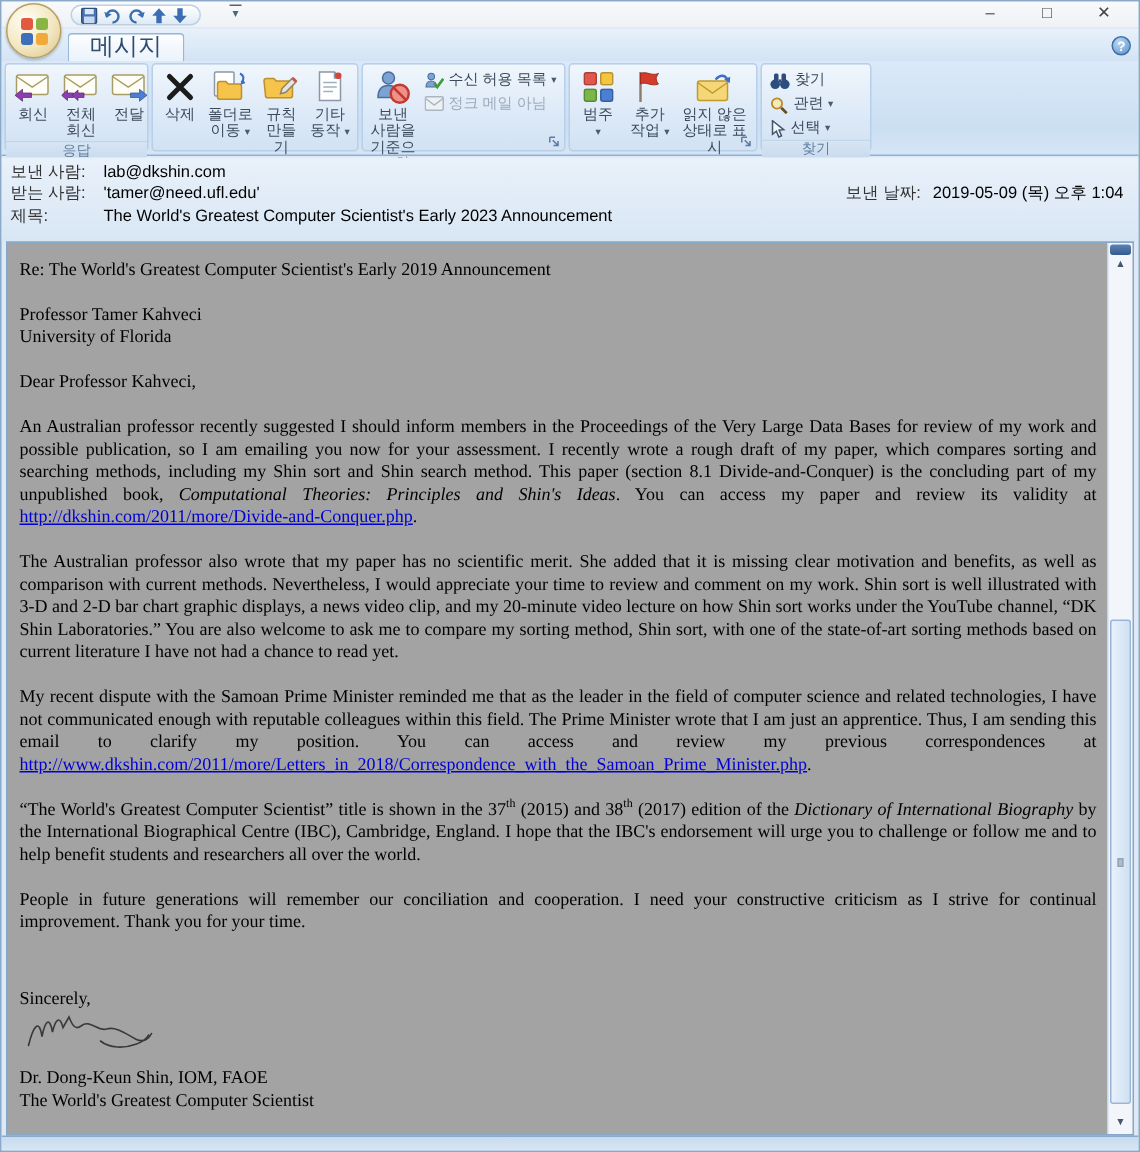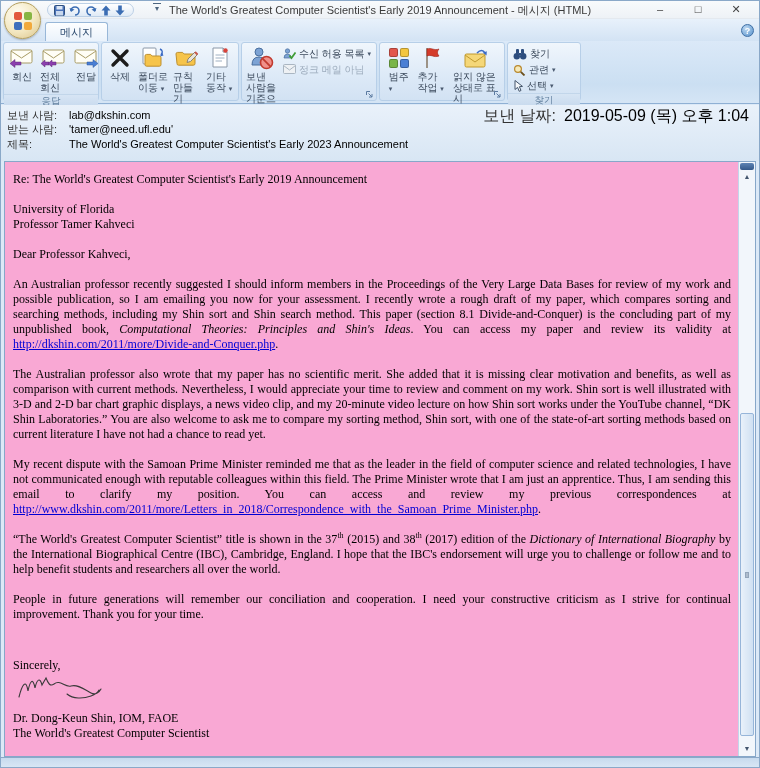--- a/index.html
+++ b/index.html
@@ -42,21 +42,21 @@
   .qat-more { position:absolute; top:2px; left:152px; font-size:8px; color:#4d657f; border-top:1px solid #4d657f; line-height:10px; padding:0 2px; }
   
   .tabrow {
     position:absolute; top:18px; left:0; right:0; height:22px;
     background:linear-gradient(#e8f1fb,#d3e3f4);
   }
   .tab {
     position:absolute; left:44px; top:3px; height:19px; padding:0 14px;
     background:linear-gradient(#fdfeff,#eaf2fb);
     border:1px solid #98b7d8; border-bottom:none; border-radius:3px 3px 0 0;
-    font-size:11px; color:#2e4c70; line-height:18px;
+    font-size:16px; color:#2e4c70; line-height:18px;
   }
   .helpbtn {
     position:absolute; right:5px; top:5px; width:13px; height:13px; border-radius:50%;
     background:radial-gradient(circle at 35% 30%, #bcd8f2, #5a93cc);
     border:1px solid #3f6fa5; color:#fff; font-size:9px; font-weight:bold;
     text-align:center; line-height:12px;
   }
   
   .ribbon {
     position:absolute; top:40px; left:0; right:0; height:63px;
@@ -71,46 +71,46 @@
   }
   .rbody { flex:1; display:flex; align-items:flex-start; padding:2px 2px 0 2px; }
   .glabel {
     height:13px; font-size:9.5px; color:#62809f; text-align:center; line-height:12px;
     background:linear-gradient(#d7e5f4,#c8daee);
     border-top:1px solid #c2d6ea; border-radius:0 0 3px 3px;
   }
   .launcher { position:absolute; right:2px; bottom:1px; }
   .rbtn {
     display:flex; flex-direction:column; align-items:center; justify-content:flex-start;
-    font-size:10px; color:#3c4a5c; text-align:left; padding:1px 2px; border-radius:3px;
+    font-size:10px; color:#3c4a5c; text-align:center; padding:1px 2px; border-radius:3px;
     min-width:32px; line-height:11px; cursor:default;
   }
   .rbtn .ricon { height:24px; display:flex; align-items:center; justify-content:center; margin-bottom:1px; }
   .vcol { display:flex; flex-direction:column; gap:2px; padding-top:2px; }
   .sbtn { display:flex; gap:3px; font-size:10px; color:#3c4a5c; padding:1px 3px; line-height:12px; white-space:nowrap; }
   .sbtn.disabled { color:#9cabbc; }
   .dd { font-size:7px; color:#4a5a70; }
   .sq2 { display:grid; grid-template-columns:9px 9px; grid-template-rows:9px 9px; gap:2px; }
   .sq2 span { border-radius:2px; border:1px solid rgba(0,0,0,.25); }
   
   .headers {
     position:absolute; top:104px; left:0; right:0; height:56px;
     background:linear-gradient(#e9f1fa,#d8e6f4);
     padding:4px 8px 0 6px; font-size:11px; color:#000;
   }
   .hrow { display:flex; margin-bottom:1px; line-height:12.5px; }
   .hlabel { width:62px; color:#333; flex:none; }
   .hvalue { color:#000; }
-  .sentdate { position:absolute; right:10px; top:1px; font-size:16px; }
+  .sentdate { position:absolute; right:10px; top:16px; font-size:11px; }
   .sentdate .hlabel { width:auto; margin-right:8px; color:#333; }
   .hrow.subject { margin-top:3px; }
   
   .mailbody {
     position:absolute; top:160px; left:3px; right:3px; bottom:10px;
-    background:#f9a8d4; border:1px solid #87a7c9;
+    background:#a3a3a3; border:1px solid #87a7c9;
   }
   .mailcontent {
     position:absolute; top:0; left:0; right:18px; bottom:0; overflow:hidden;
     padding:10px 6px 0 8px;
     font-family:"Liberation Serif", serif; font-size:12px; line-height:15px; color:#000;
   }
   .para { margin-bottom:15px; }
   .para.just { text-align:justify; }
   .para.tight { margin-bottom:2px;margin-top:36px; }
   .para:last-child { margin-bottom:0; }
@@ -133,21 +133,20 @@
   
   .bottomframe { position:absolute; left:0; right:0; bottom:0; height:10px; background:linear-gradient(#c7daee,#d8e6f4); border-top:1px solid #8aa8c8; }
   .icon { display:block; }
 </style>
 </head>
 <body>
 
 <div class="window">
 
   <div class="titlebar">
-    <div class="title-text">The World's Greatest Computer Scientist's Early 2019 Announcement - 메시지 (HTML)</div>
     <div class="win-controls">
       <div class="win-btn">–</div>
       <div class="win-btn">□</div>
       <div class="win-btn">✕</div>
     </div>
   </div>
 
   <div class="officebtn">
     <div class="offgrid">
       <span style="background:#e2593f"></span>
@@ -397,22 +396,22 @@
       </div>
     <div class="sentdate"><span class="hlabel">보낸 날짜:</span><span>2019-05-09 (목) 오후 1:04</span></div>
   </div>
 
   <div class="mailbody">
     <div class="mailcontent" id="email-content">
         <div class="para">
           <div class="bline">Re: The World's Greatest Computer Scientist's Early 2019 Announcement</div>
         </div>
         <div class="para">
+          <div class="bline">Professor Tamer Kahveci</div>
           <div class="bline">University of Florida</div>
-          <div class="bline">Professor Tamer Kahveci</div>
         </div>
         <div class="para">
           <div class="bline">Dear Professor Kahveci,</div>
         </div>
         <div class="para just">
           <div class="bline">An Australian professor recently suggested I should inform members in the Proceedings of the Very Large Data Bases for review of my work and possible publication, so I am emailing you now for your assessment. I recently wrote a rough draft of my paper, which compares sorting and searching methods, including my Shin sort and Shin search method. This paper (section 8.1 Divide-and-Conquer) is the concluding part of my unpublished book, <i>Computational Theories: Principles and Shin's Ideas</i>. You can access my paper and review its validity at <a href="#" class="blink">http://dkshin.com/2011/more/Divide-and-Conquer.php</a>.</div>
         </div>
         <div class="para just">
           <div class="bline">The Australian professor also wrote that my paper has no scientific merit. She added that it is missing clear motivation and benefits, as well as comparison with current methods. Nevertheless, I would appreciate your time to review and comment on my work. Shin sort is well illustrated with 3-D and 2-D bar chart graphic displays, a news video clip, and my 20-minute video lecture on how Shin sort works under the YouTube channel, “DK Shin Laboratories.” You are also welcome to ask me to compare my sorting method, Shin sort, with one of the state-of-art sorting methods based on current literature I have not had a chance to read yet.</div>
         </div>

